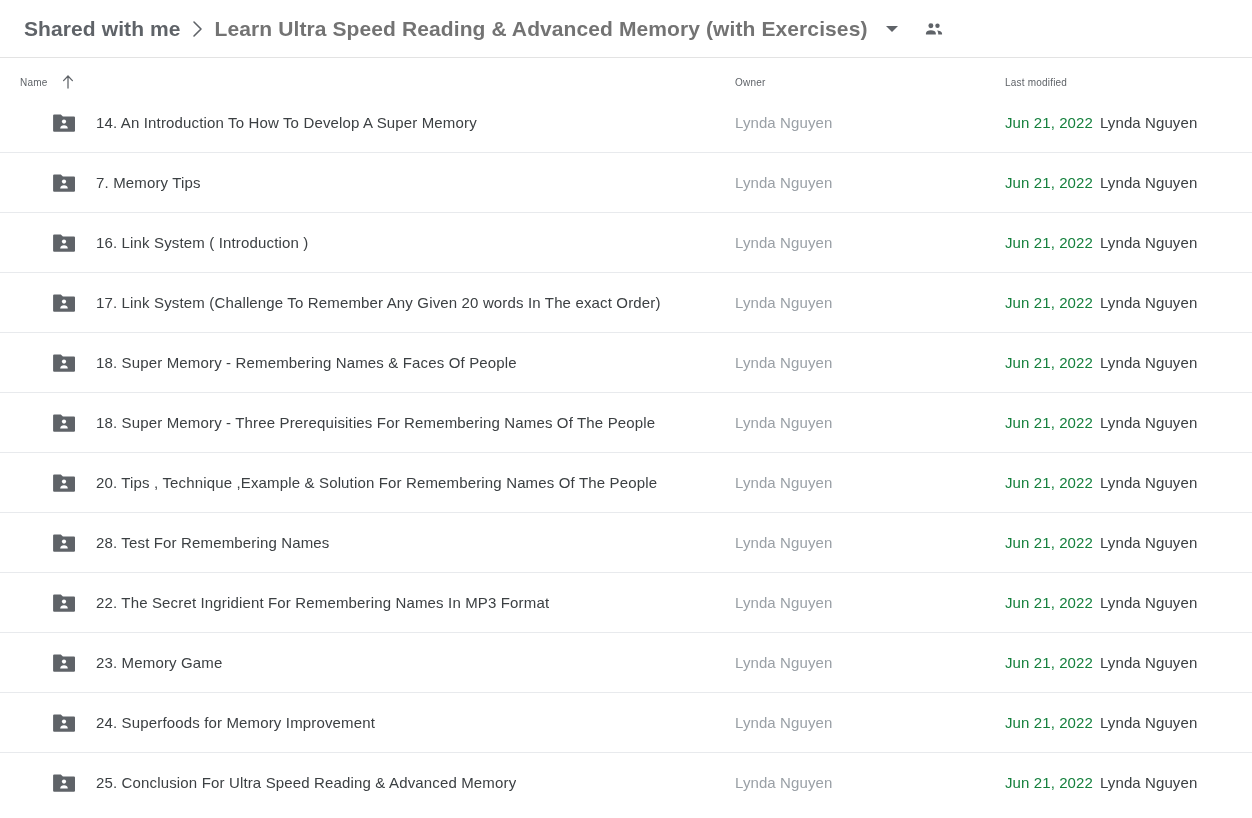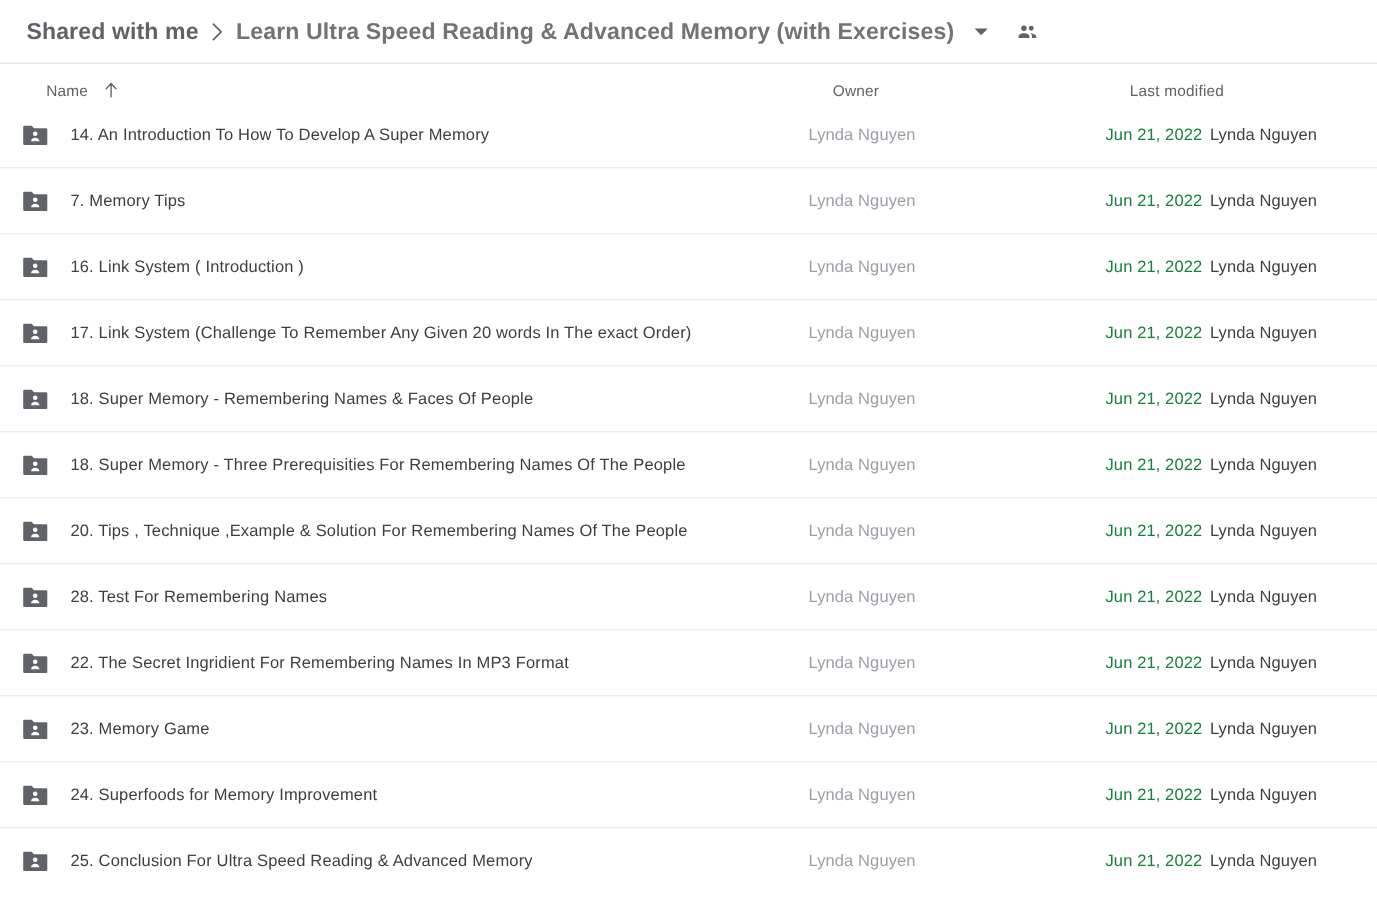--- a/index.html
+++ b/index.html
@@ -68,24 +68,23 @@
     cursor: pointer;
   }
   .people-btn svg { display: block; fill: #5f6368; }
 
   
   .col-head {
     display: flex;
     align-items: center;
     height: 48px;
     padding: 0 14px 0 0;
-    font-size: 14px;
+    font-size: 10px;
     color: #5f6368;
     letter-spacing: 0.2px;
-    margin-left: 22px;
   }
   .col-name {
     flex: 0 0 735px;
     padding-left: 20px;
     display: flex;
     align-items: center;
     cursor: pointer;
   }
   .col-name .sort-arrow {
     margin-left: 14px;
@@ -112,21 +111,21 @@
     align-items: center;
     height: 60px;
     border-top: 1px solid #e8eaed;
     cursor: pointer;
   }
   .row:first-child { border-top: 1px solid #e8eaed; }
   .row .cell-name {
     flex: 0 0 735px;
     display: flex;
     align-items: center;
-    padding-left: 20px;
+    padding-left: 52px;
     min-width: 0;
   }
   .folder-ico {
     position: relative;
     flex: 0 0 auto;
     width: 24px;
     height: 20px;
     margin-right: 20px;
   }
   .folder-ico svg { display: block; }

